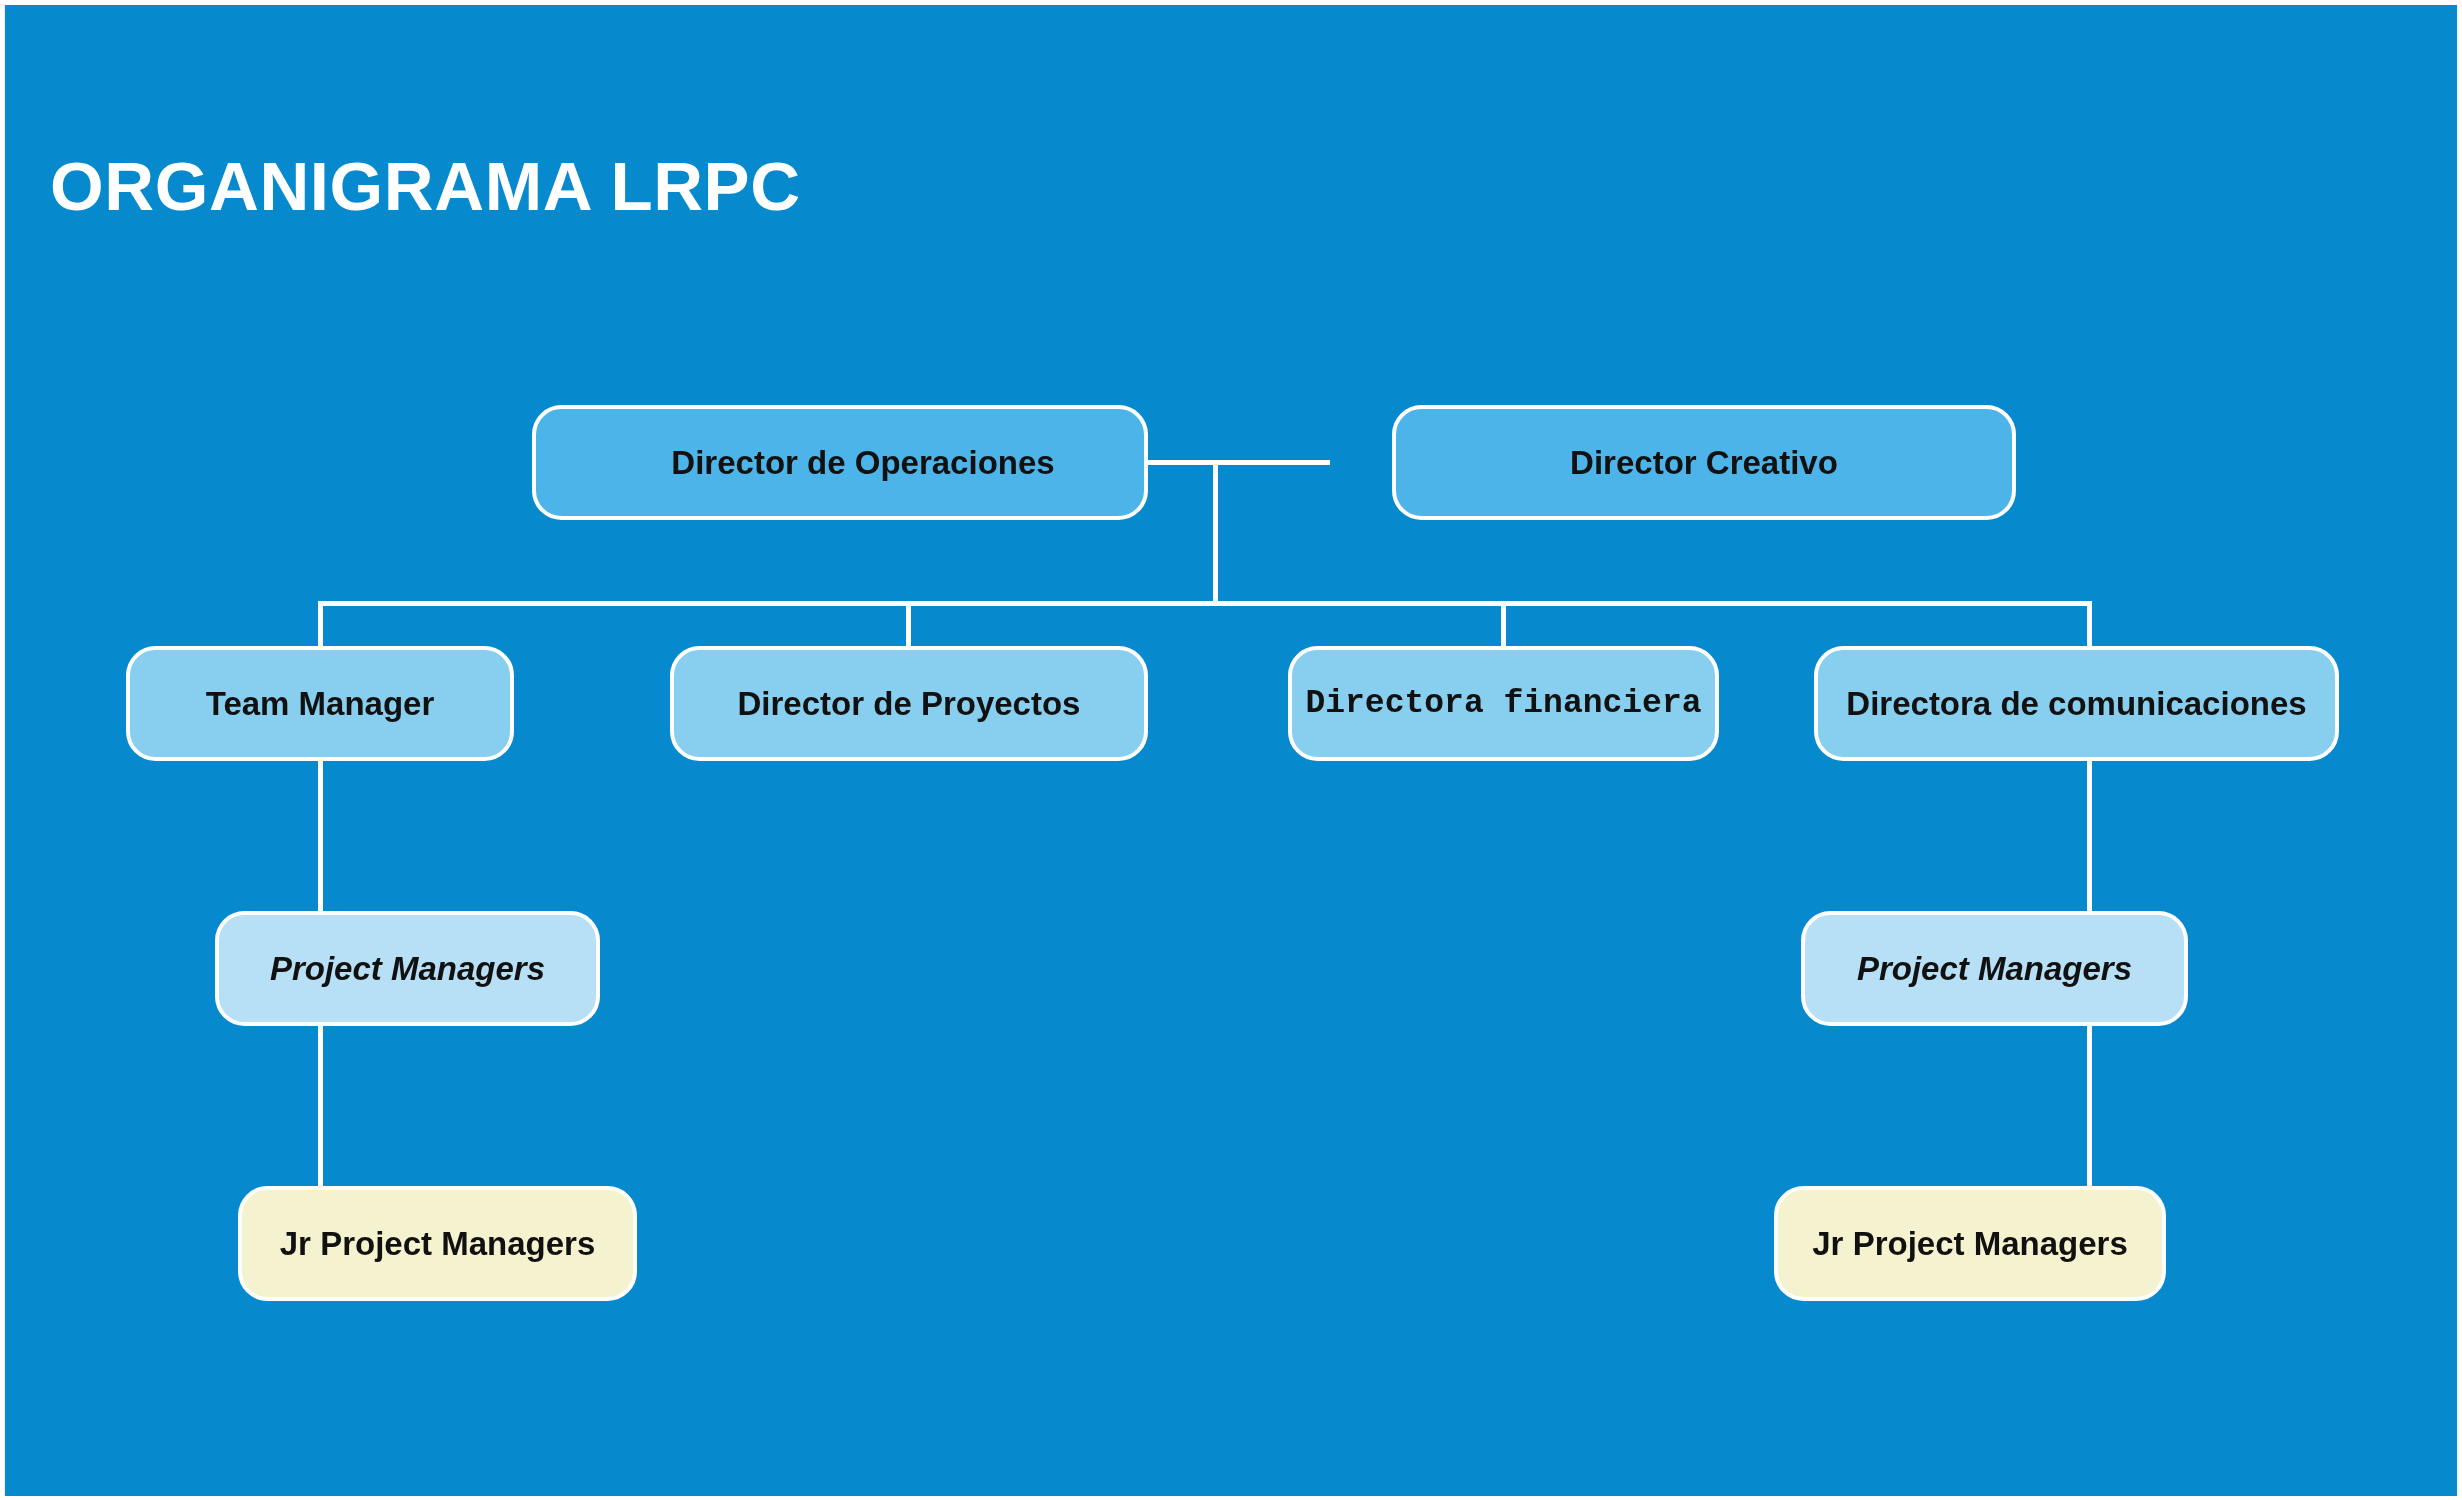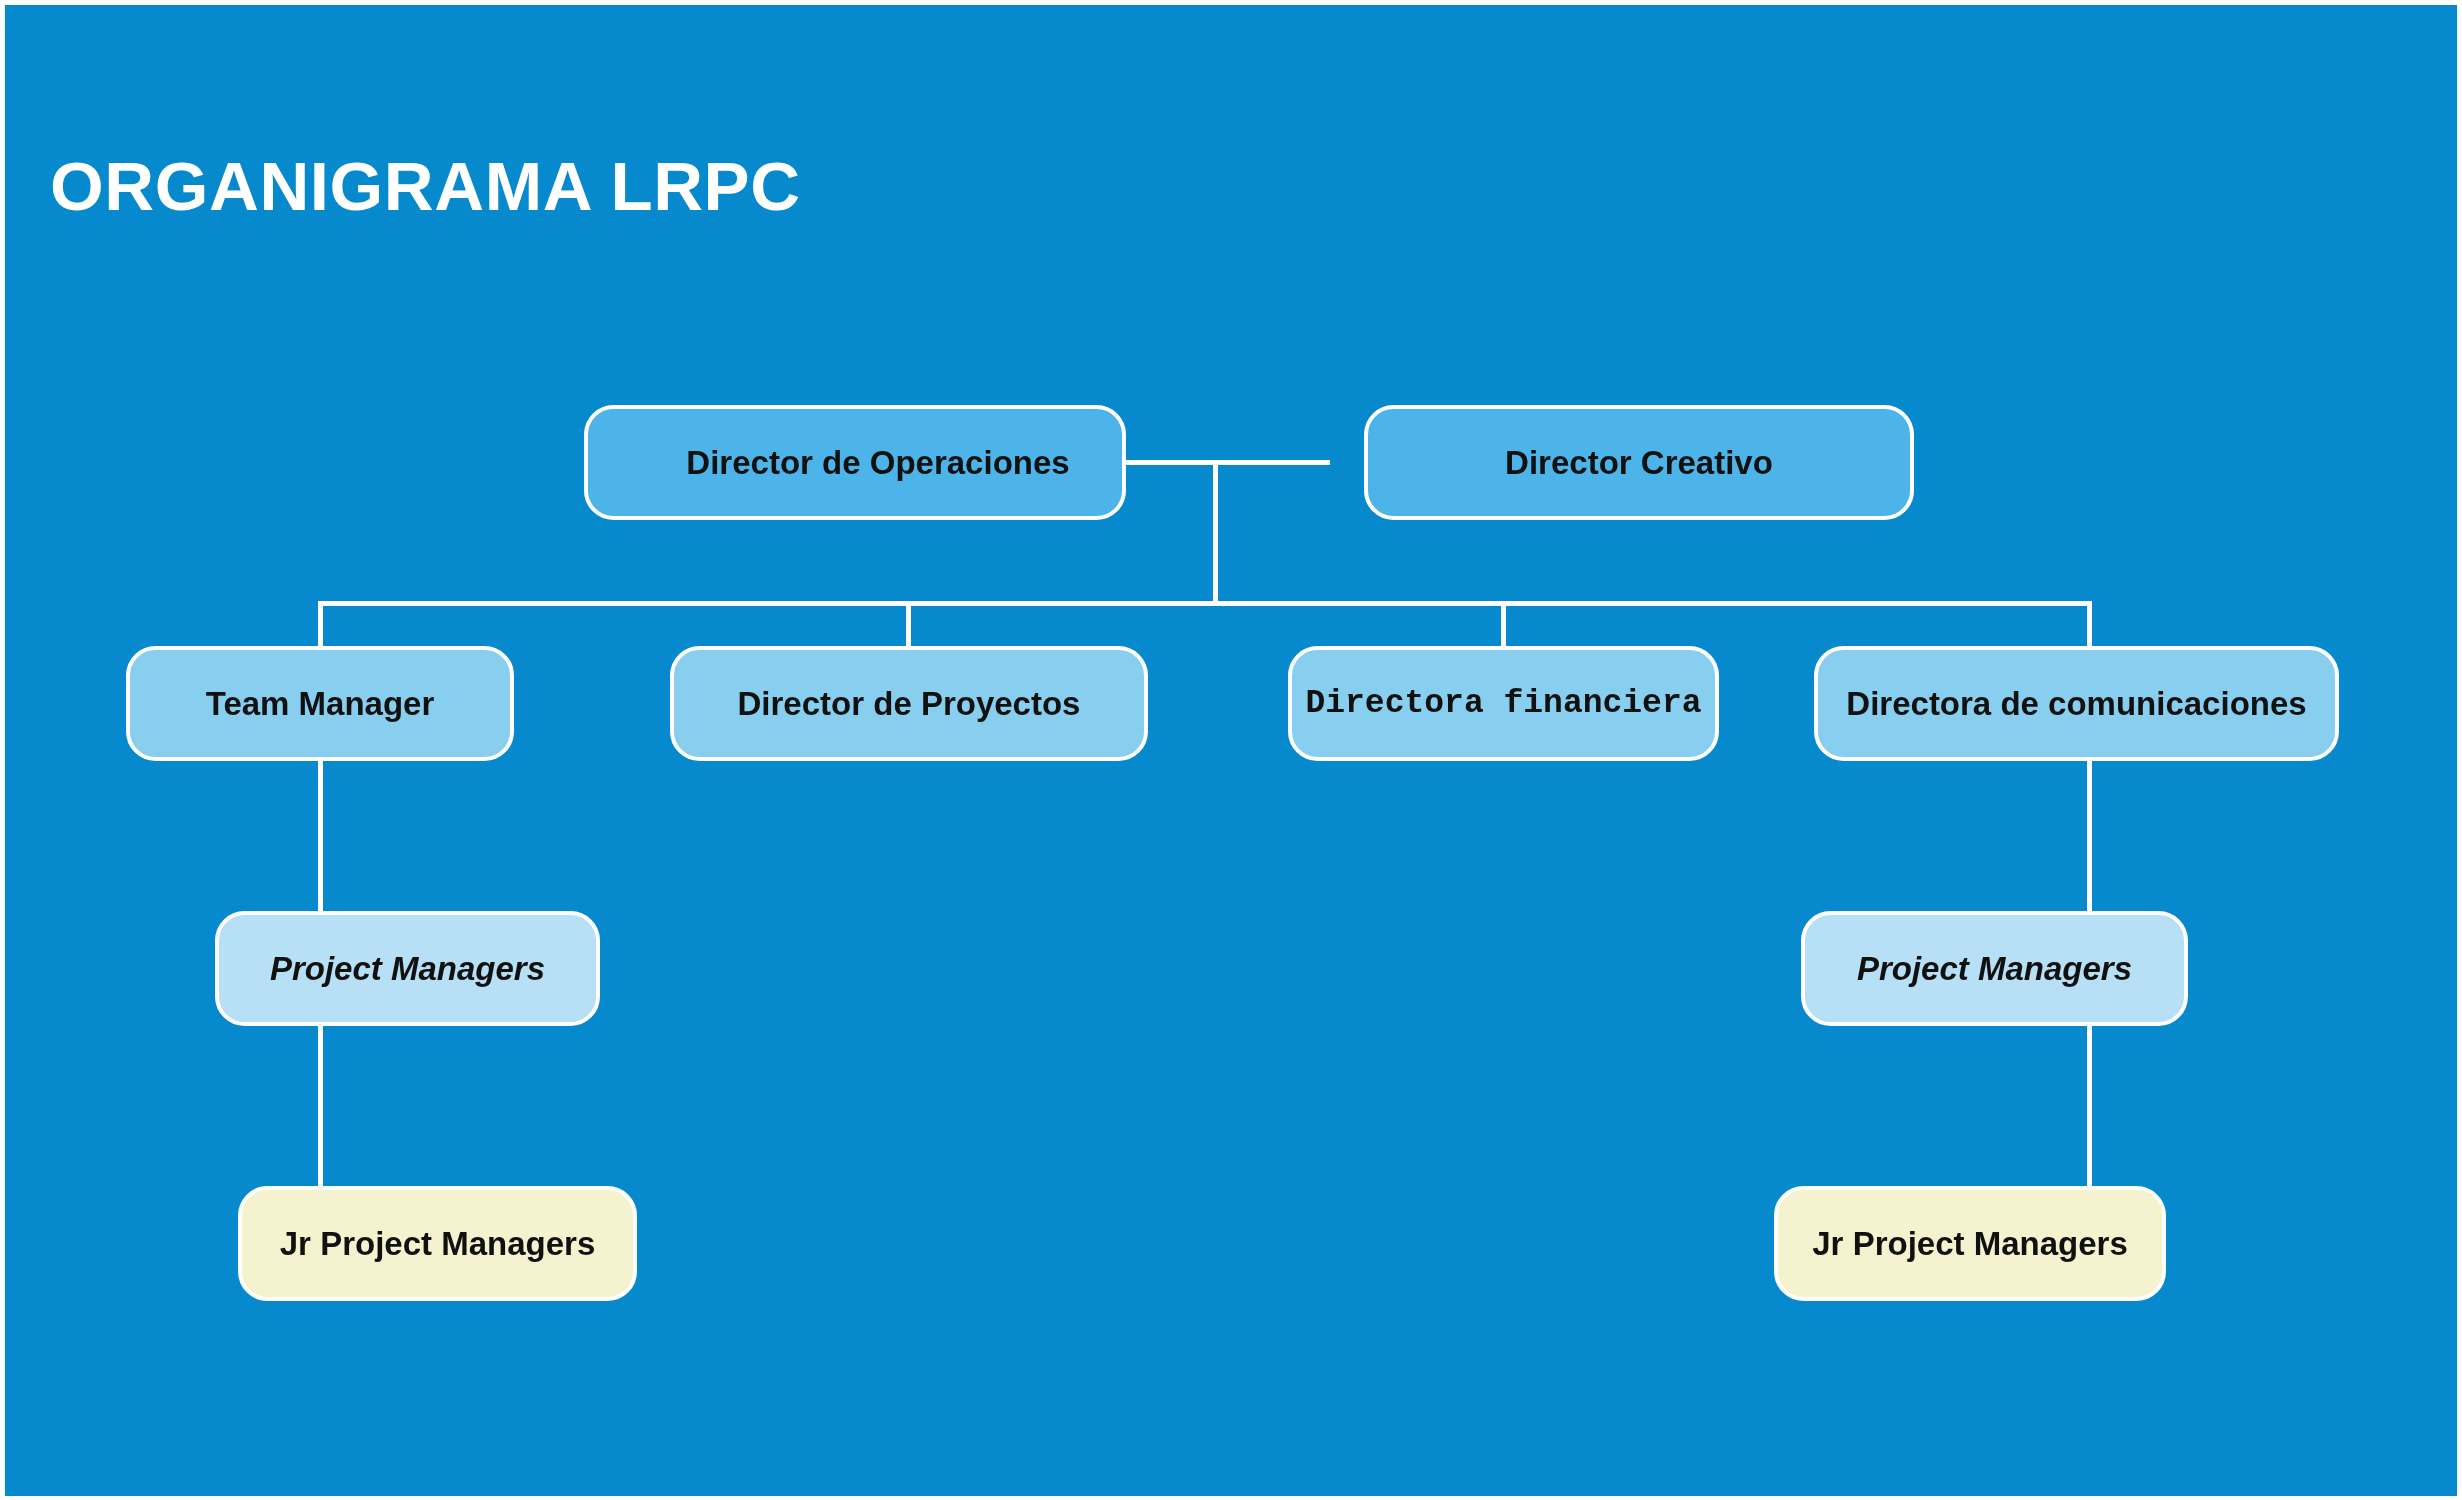--- a/index.html
+++ b/index.html
@@ -65,24 +65,24 @@
   <h1 class="title">ORGANIGRAMA LRPC</h1>
 
   <div class="line" style="left:1099px; top:460px; width:231px; height:4.9px;"></div>
   <div class="line" style="left:1213px; top:460px; width:4.9px; height:145px;"></div>
   <div class="line" style="left:318px; top:601px; width:1774px; height:4.9px;"></div>
   <div class="line" style="left:318px; top:601px; width:4.9px; height:587px;"></div>
   <div class="line" style="left:2087px; top:601px; width:4.9px; height:587px;"></div>
   <div class="line" style="left:906px; top:601px; width:4.9px; height:55px;"></div>
   <div class="line" style="left:1501px; top:601px; width:4.9px; height:55px;"></div>
 
-  <div class="node l1" style="left:584px; top:405px; width:542px;padding-left:46px;">
+  <div class="node l1" style="left:532px; top:405px; width:616px;padding-left:46px;">
     <span>Director de Operaciones</span>
   </div>
-  <div class="node l1" style="left:1364px; top:405px; width:550px;">
+  <div class="node l1" style="left:1392px; top:405px; width:624px;">
     <span>Director Creativo</span>
   </div>
 
   <div class="node l2" style="left:126px; top:646px; width:388px;">
     <span>Team Manager</span>
   </div>
   <div class="node l2" style="left:670px; top:646px; width:478px;align-items:center;">
     <span>Director de Proyectos</span>
   </div>
   <div class="node l2" style="left:1288px; top:646px; width:431px;font-family:Liberation Mono, monospace;">

